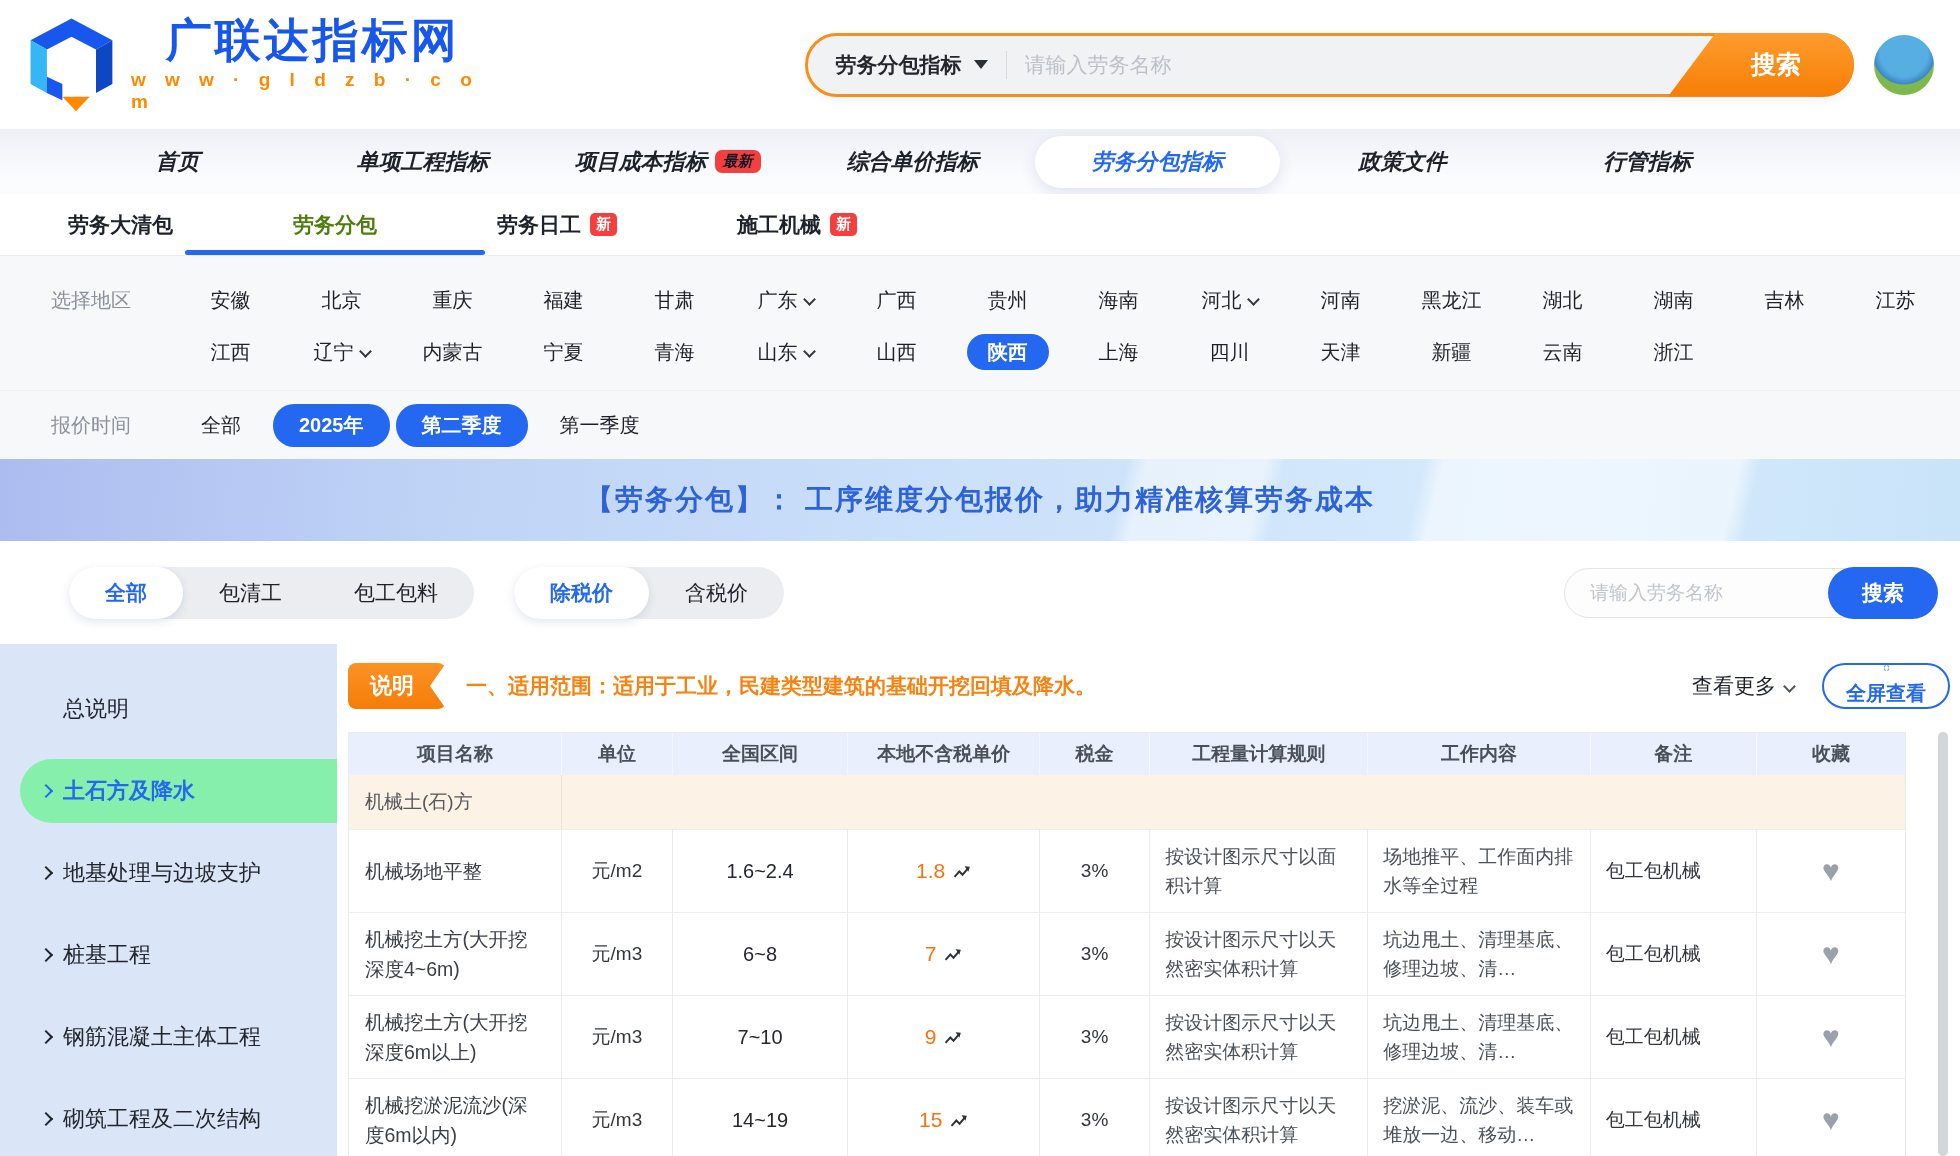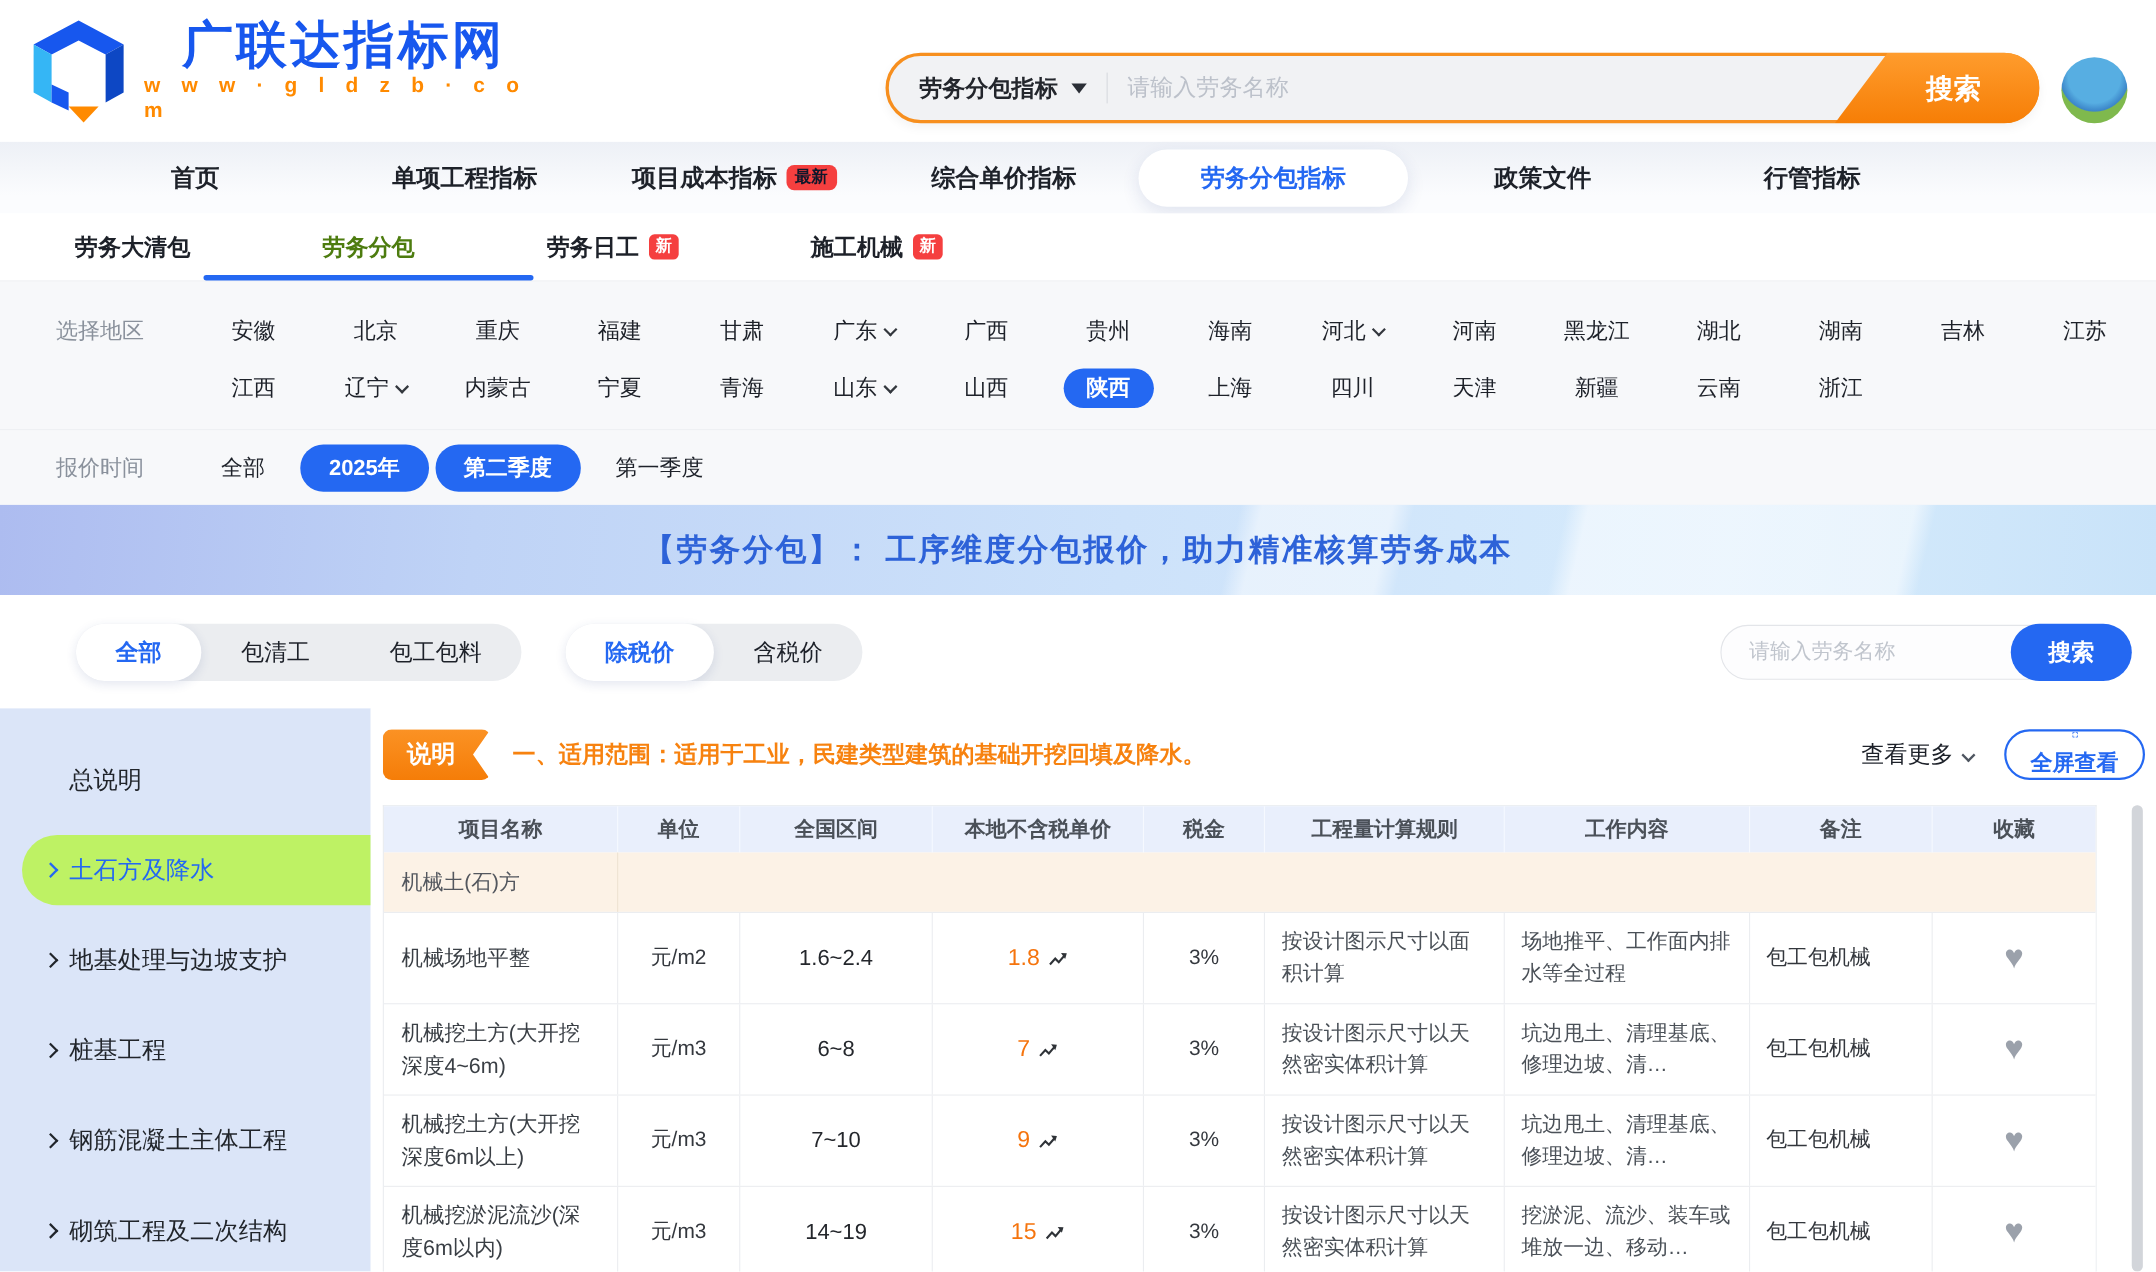--- a/index.html
+++ b/index.html
@@ -1,41 +1,41 @@
 <!DOCTYPE html>
 <html><head>
 <meta charset="utf-8">
 <style>
   *{box-sizing:border-box;margin:0;padding:0;}
   html,body{width:1960px;height:1156px;overflow:hidden;}
   body{font-family:"Liberation Sans","DejaVu Sans",sans-serif;background:#fff;color:#1d2129;}
   .page{width:1960px;height:1156px;overflow:hidden;display:flex;flex-direction:column;}
 
   
-  .topbar{height:129px;background:#fff;display:flex;align-items:flex-end;padding:17px 26px;}
+  .topbar{height:129px;background:#fff;display:flex;align-items:center;padding:4px 26px;}
   .brand{display:flex;align-items:center;gap:14px;cursor:pointer;}
   .brand-txt{display:flex;flex-direction:column;align-items:center;}
   .brand-title{font-size:46px;font-weight:800;color:#1757ee;letter-spacing:3px;line-height:1.05;}
   .brand-url{font-size:19px;font-weight:700;color:#ff8a00;letter-spacing:7px;margin-top:4px;}
   .hsearch{margin-left:310px;position:relative;display:flex;align-items:center;width:1106px;height:64px;
     background:#f1f2f4;border:3px solid #f78f1e;border-radius:34px;box-shadow:0 4px 10px rgba(0,0,0,.05);}
   .hs-cat{display:flex;align-items:center;gap:12px;padding-left:28px;font-size:21px;font-weight:700;color:#23262c;cursor:pointer;white-space:nowrap;}
   .tri-down{width:0;height:0;border-left:7px solid transparent;border-right:7px solid transparent;border-top:9px solid #2b2f36;}
   .hs-div{width:1px;height:28px;background:#d7dade;margin:0 18px;}
   .hs-input{flex:1;height:100%;border:none;outline:none;background:transparent;font-size:21px;color:#33363c;font-family:inherit;}
   .hs-input::placeholder{color:#bcc1ca;}
   .hs-btn{position:absolute;right:-3px;top:-3px;height:64px;width:186px;border:none;cursor:pointer;
     background:linear-gradient(180deg,#ff9c2d,#f67e06);color:#fff;font-size:25px;font-weight:700;font-family:inherit;
     border-radius:0 34px 34px 0;clip-path:polygon(48px 0,100% 0,100% 100%,0 100%);padding-left:30px;}
   .avatar{width:60px;height:60px;border-radius:50%;margin-left:20px;flex:none;cursor:pointer;
     background:radial-gradient(circle at 50% 30%,#57aee2 0 46%,#3c86c9 60%,#7fb94d 62%);}
 
   
   .nav{height:65px;display:flex;align-items:center;padding-left:55px;
-    background:linear-gradient(180deg,#edf0f6 0%,#fbfcfe 75%);}
+    background:linear-gradient(180deg,#edf0f6 0%,#fbfcfe 75%);font-style:italic;}
   .nav-item{width:245px;height:52px;display:flex;align-items:center;justify-content:center;
     font-size:22px;font-weight:700;color:#1d2129;cursor:pointer;white-space:nowrap;}
   .nav-item.active{background:#fff;border-radius:30px;color:#2468f2;box-shadow:0 6px 16px rgba(30,60,130,.12);}
   .badge{margin-left:8px;background:#f53f3f;color:#0f172a;font-size:15px;font-weight:700;
     padding:3px 8px;border-radius:7px;line-height:1.1;}
 
   
   .subnav{height:62px;background:#fff;display:flex;align-items:center;padding-left:68px;gap:120px;
     border-bottom:1px solid #e9ebef;}
   .sub-item{position:relative;height:100%;display:flex;align-items:center;gap:9px;
@@ -76,22 +76,22 @@
   .fs-input{width:316px;height:50px;border:1px solid #e3e5e9;border-radius:26px;background:#fdfdfe;
     padding:0 60px 0 25px;font-size:19px;outline:none;color:#33363c;font-family:inherit;}
   .fs-input::placeholder{color:#c0c5cd;}
   .fs-btn{height:52px;padding:0 34px;margin-left:-52px;border:none;cursor:pointer;background:#2468f2;color:#fff;
     border-radius:27px;font-size:21px;font-weight:700;font-family:inherit;}
 
   
   .content{flex:1;display:flex;min-height:0;}
   .sidebar{width:337px;flex:none;background:#dbe5f8;padding-top:24px;}
   .side-item{height:82px;display:flex;align-items:center;font-size:22px;color:#21252b;cursor:pointer;}
-  .side-item.active{height:64px;margin:9px 0;background:#bef264;border-radius:32px 0 0 32px;margin-left:20px;
-    color:#2468f2;font-weight:400;}
+  .side-item.active{height:64px;margin:9px 0;background:#86efac;border-radius:32px 0 0 32px;margin-left:20px;
+    color:#2468f2;font-weight:700;}
   .chev-box{width:22px;margin-left:41px;flex:none;display:flex;align-items:center;}
   .side-item.active .chev-box{margin-left:21px;}
   .chev-r{display:inline-block;width:10px;height:10px;border-top:2.5px solid currentColor;border-right:2.5px solid currentColor;
     transform:rotate(45deg);}
 
   .main{flex:1;background:#fff;padding:18px 54px 16px 11px;position:relative;min-width:0;}
   .panel-head{display:flex;align-items:center;height:48px;margin-bottom:22px;}
   .note-tag{background:linear-gradient(180deg,#fb9224,#f57d08);color:#fff;font-size:22px;font-weight:700;
     height:46px;display:flex;align-items:center;padding:0 32px 0 22px;border-radius:8px;
     clip-path:polygon(0 0,100% 0,calc(100% - 16px) 50%,100% 100%,0 100%);}

